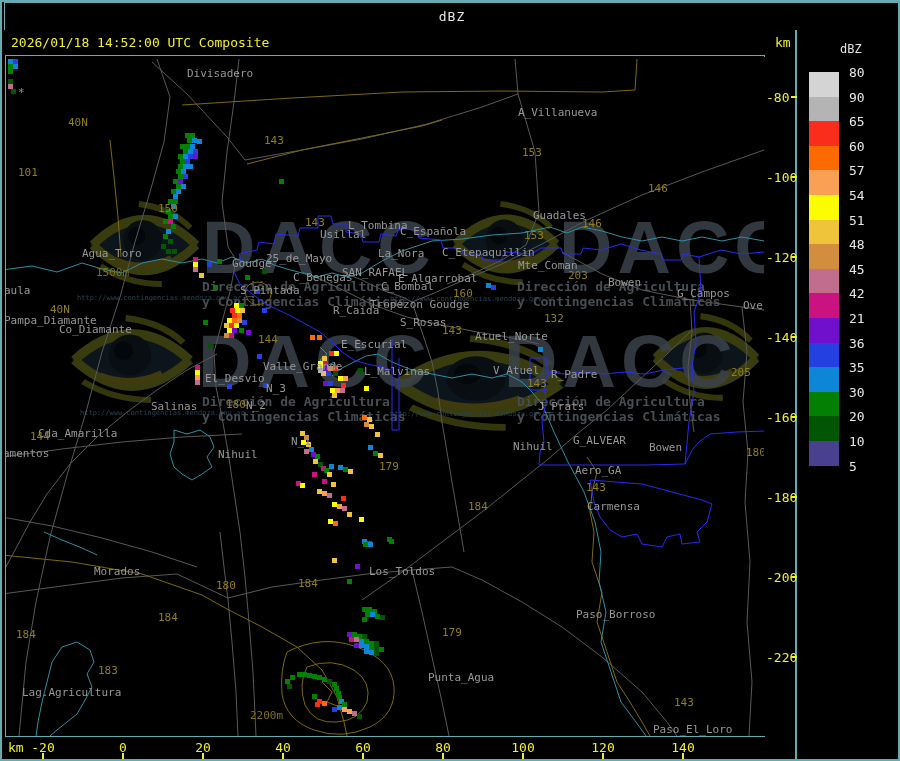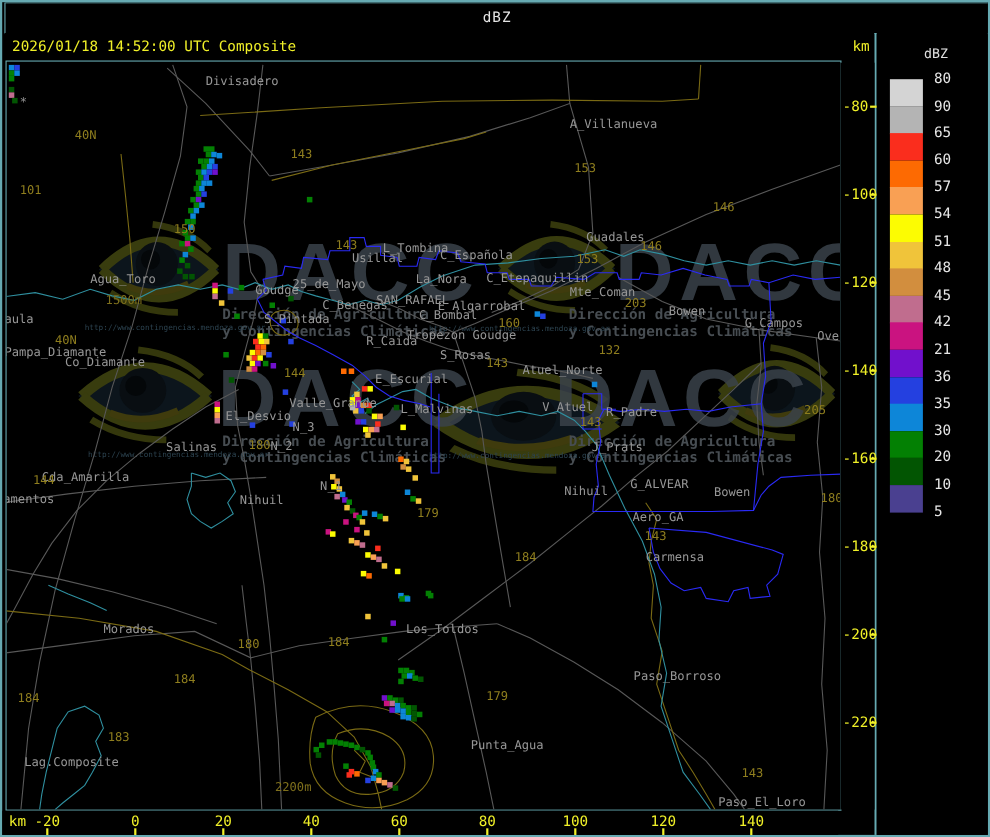--- a/index.html
+++ b/index.html
@@ -461,21 +461,21 @@
         <div class="place" style="left: 243px; top: 433px; margin-left: 46px;">N_1</div>
         <div class="place" style="left: 216px; top: 446px;">Nihuil</div>
         <div class="place" style="left: 511px; top: 438px;">Nihuil</div>
         <div class="place" style="left: 571px; top: 432px;">G_ALVEAR</div>
         <div class="place" style="left: 647px; top: 439px;">Bowen</div>
         <div class="place" style="left: 573px; top: 462px;">Aero_GA</div>
         <div class="place" style="left: 585px; top: 498px;">Carmensa</div>
         <div class="place" style="left: 92px; top: 563px;">Morados</div>
         <div class="place" style="left: 367px; top: 563px;">Los_Toldos</div>
         <div class="place" style="left: 426px; top: 669px;">Punta_Agua</div>
-        <div class="place" style="left: 20px; top: 684px;">Lag.Composite</div>
+        <div class="place" style="left: 20px; top: 684px;">Lag.Agricultura</div>
         <div class="place" style="left: 574px; top: 606px;">Paso_Borroso</div>
         <div class="place" style="left: 651px; top: 721px;">Paso_El_Loro</div>
         <div class="route" style="left: 66px; top: 114px;">40N</div>
         <div class="route" style="left: 16px; top: 164px;">101</div>
         <div class="route" style="left: 262px; top: 132px;">143</div>
         <div class="route" style="left: 156px; top: 200px;">150</div>
         <div class="route" style="left: 303px; top: 214px;">143</div>
         <div class="route" style="left: 520px; top: 144px;">153</div>
         <div class="route" style="left: 646px; top: 180px;">146</div>
         <div class="route" style="left: 580px; top: 215px;">146</div>

